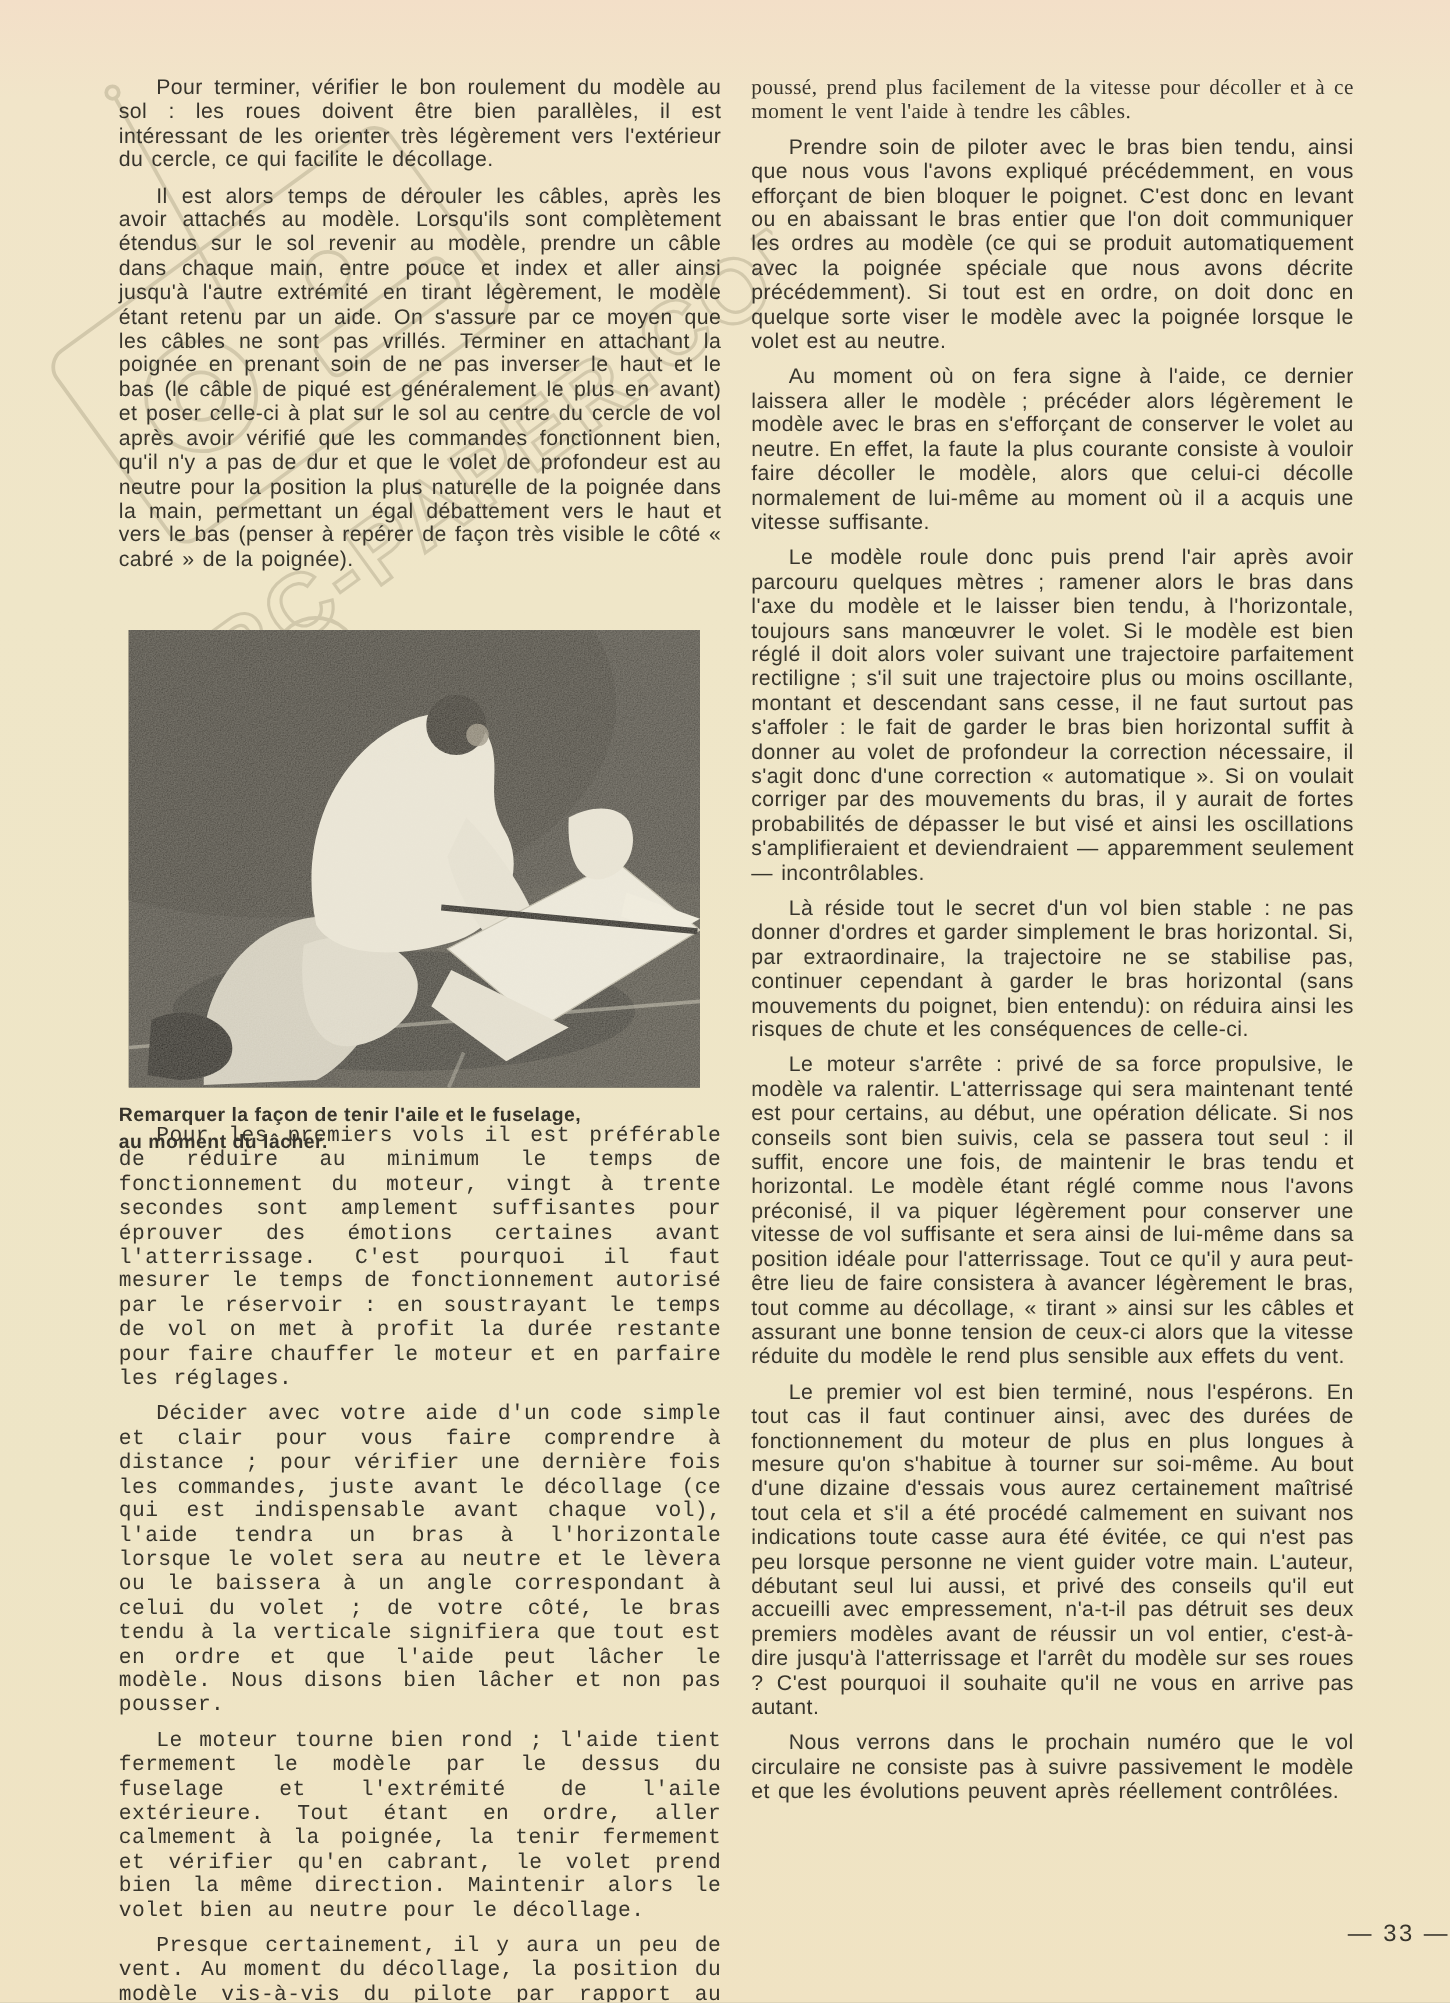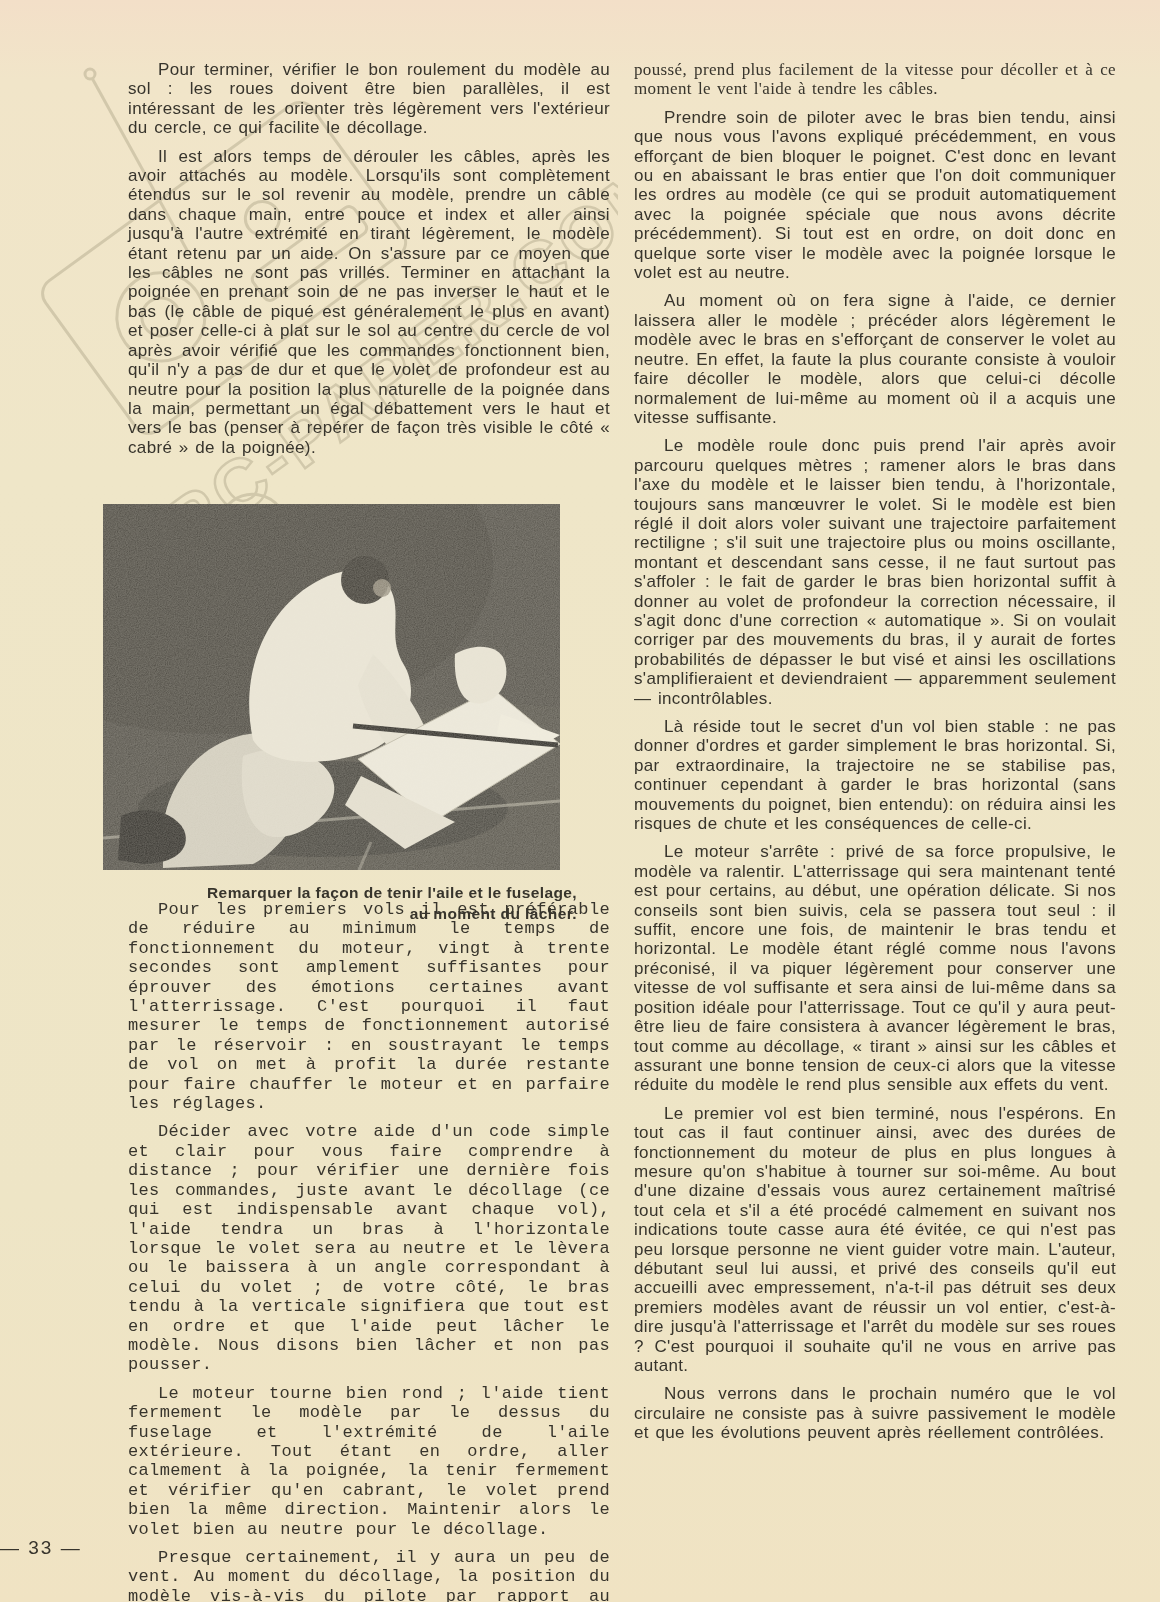--- a/index.html
+++ b/index.html
@@ -16,44 +16,44 @@
   
   .watermark{
     position:absolute; left:38px; top:40px; width:580px; height:580px;
     opacity:.30; pointer-events:none; z-index:1;
   }
   .watermark svg text{
     font-family:"Liberation Sans","DejaVu Sans",sans-serif;
     font-weight:bold; font-size:72px; letter-spacing:4px;
   }
   
-  .col{ position:absolute; width:482px; z-index:2;margin-left:33px; }
+  .col{ position:absolute; width:482px; z-index:2; }
   .col-left-top   { left:95px;  top:60px;  }
   .col-left-bottom{ left:95px;  top:900px;font-family:Liberation Mono, monospace; }
   .col-right      { left:601px; top:60px;  }
   p.body{
     margin:0 0 9px 0;
     font-size:17px; line-height:19.4px; letter-spacing:.35px; word-spacing:1.5px;
     text-align:justify; text-indent:30px;
   }
   p.body.noindent{ text-indent:0;font-family:Liberation Serif, serif; }
   
   .photo{
     position:absolute; left:103px; top:504px; width:457px; height:366px; z-index:2;
     background:var(--photo_ground);
   }
   .photo svg{ display:block; width:457px; height:366px; }
   .caption{
     position:absolute; left:95px; top:882px; width:482px; z-index:2;
-    text-align:right; font-weight:bold; font-size:15.5px; line-height:21px; letter-spacing:.4px;
+    text-align:left; font-weight:bold; font-size:15.5px; line-height:21px; letter-spacing:.4px;
   }
   
   .footer{
     position:absolute; left:0; top:1537px; width:1160px; z-index:2;
-    text-align:left; font-size:19px; letter-spacing:2px;
+    text-align:right; font-size:19px; letter-spacing:2px;
   }
 </style>
 </head>
 <body>
 
 <div class="page">
 
   <div class="watermark">
     <svg viewBox="0 0 580 580">
       <g stroke="#8e8669" fill="none" stroke-width="3">

